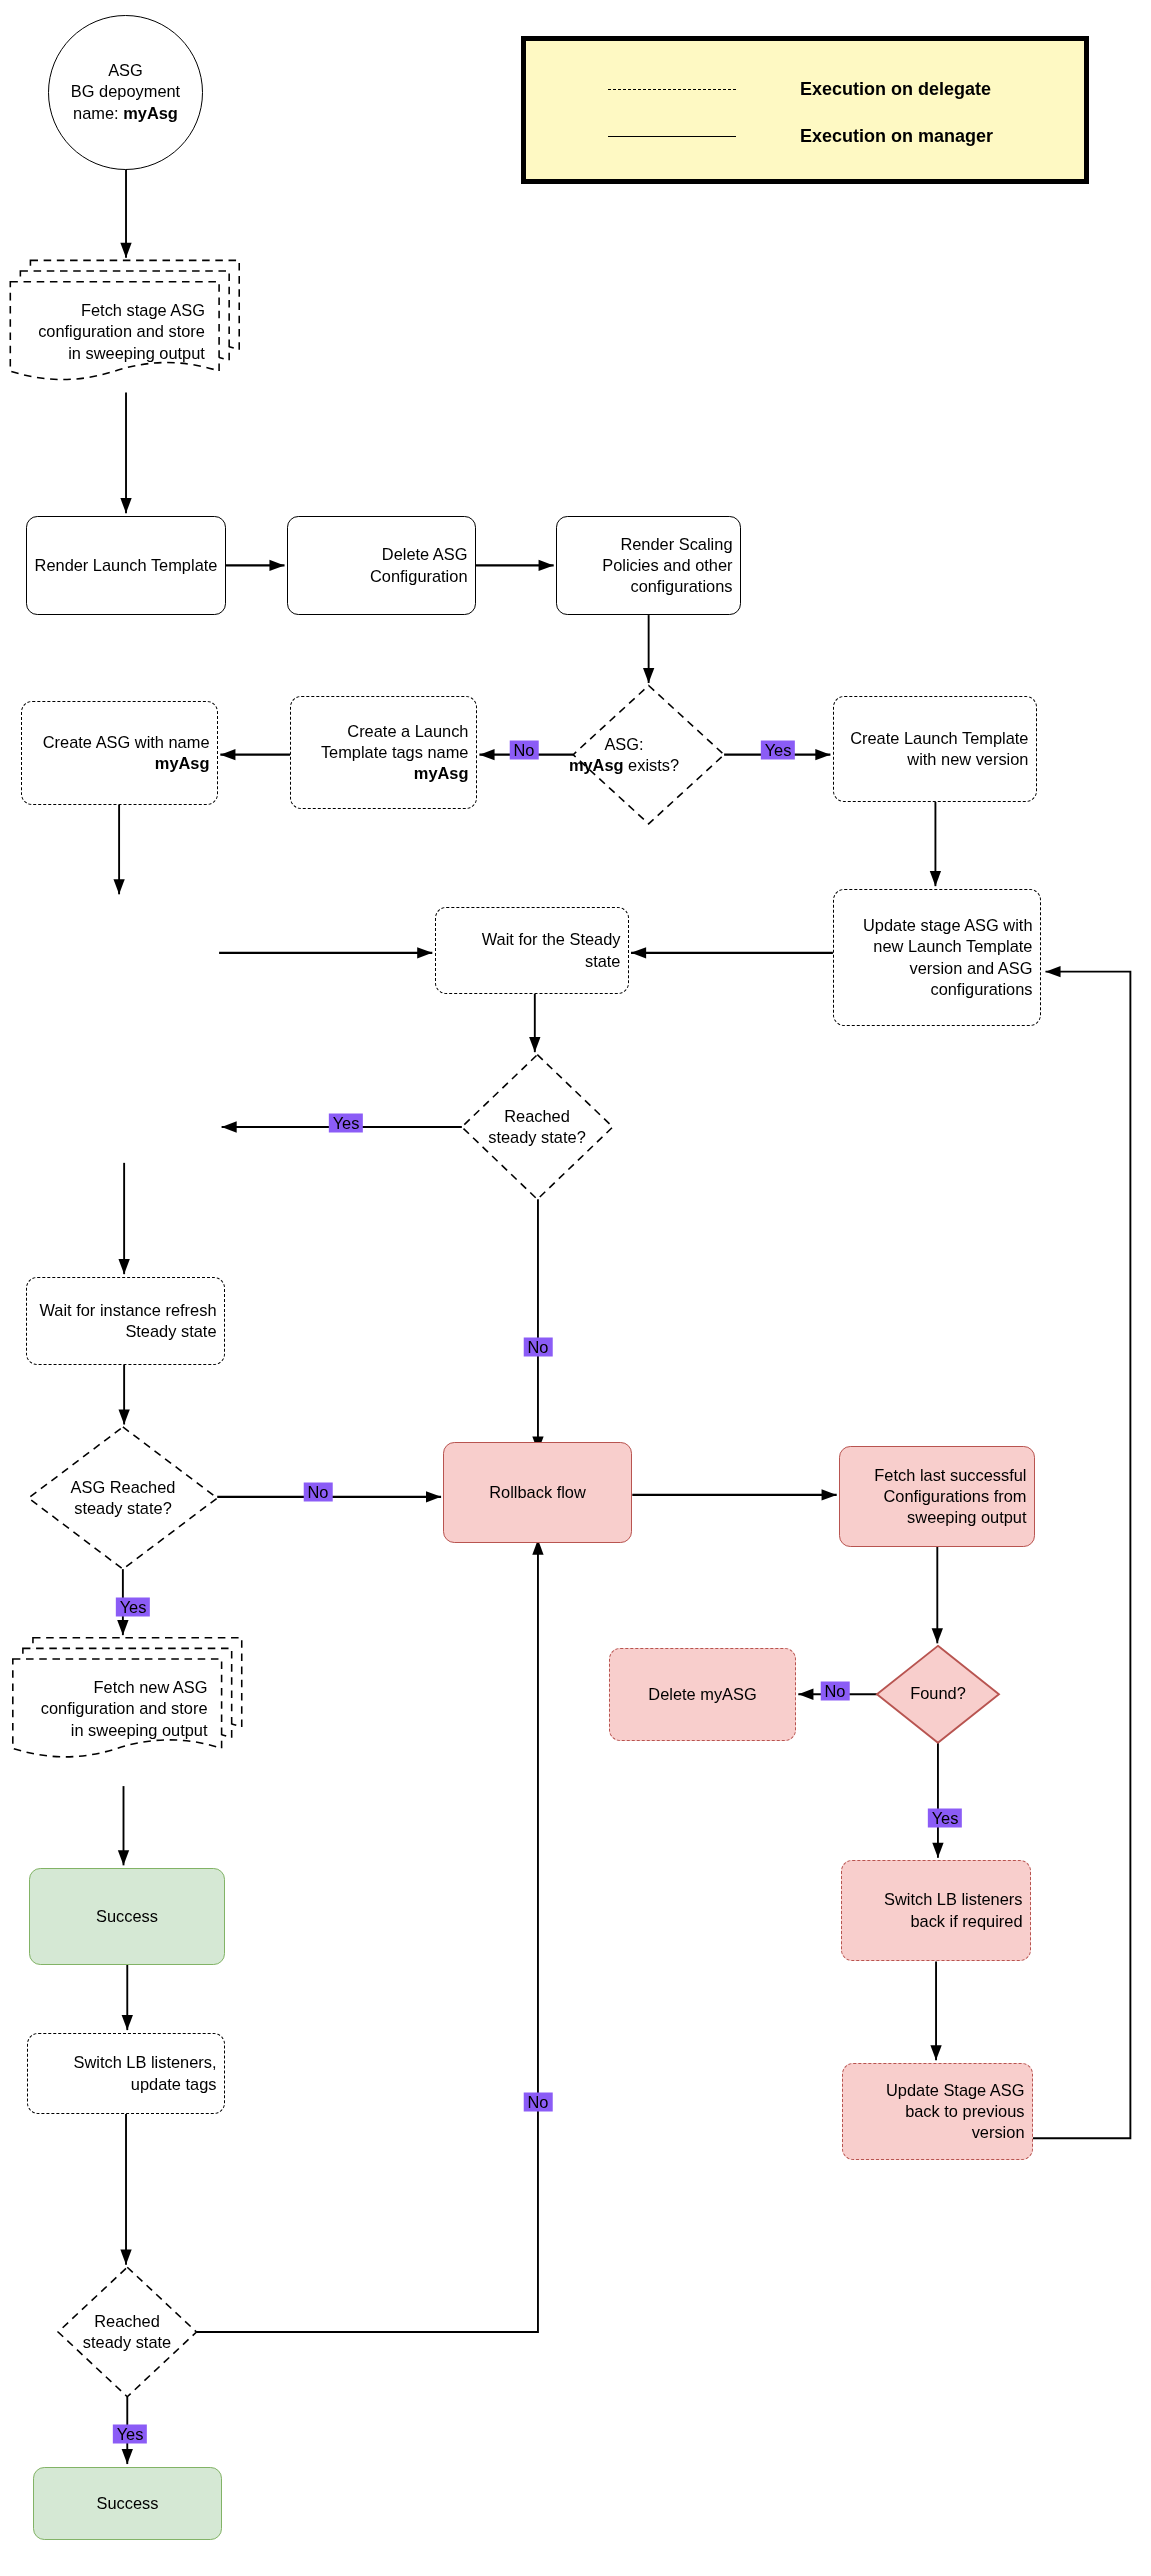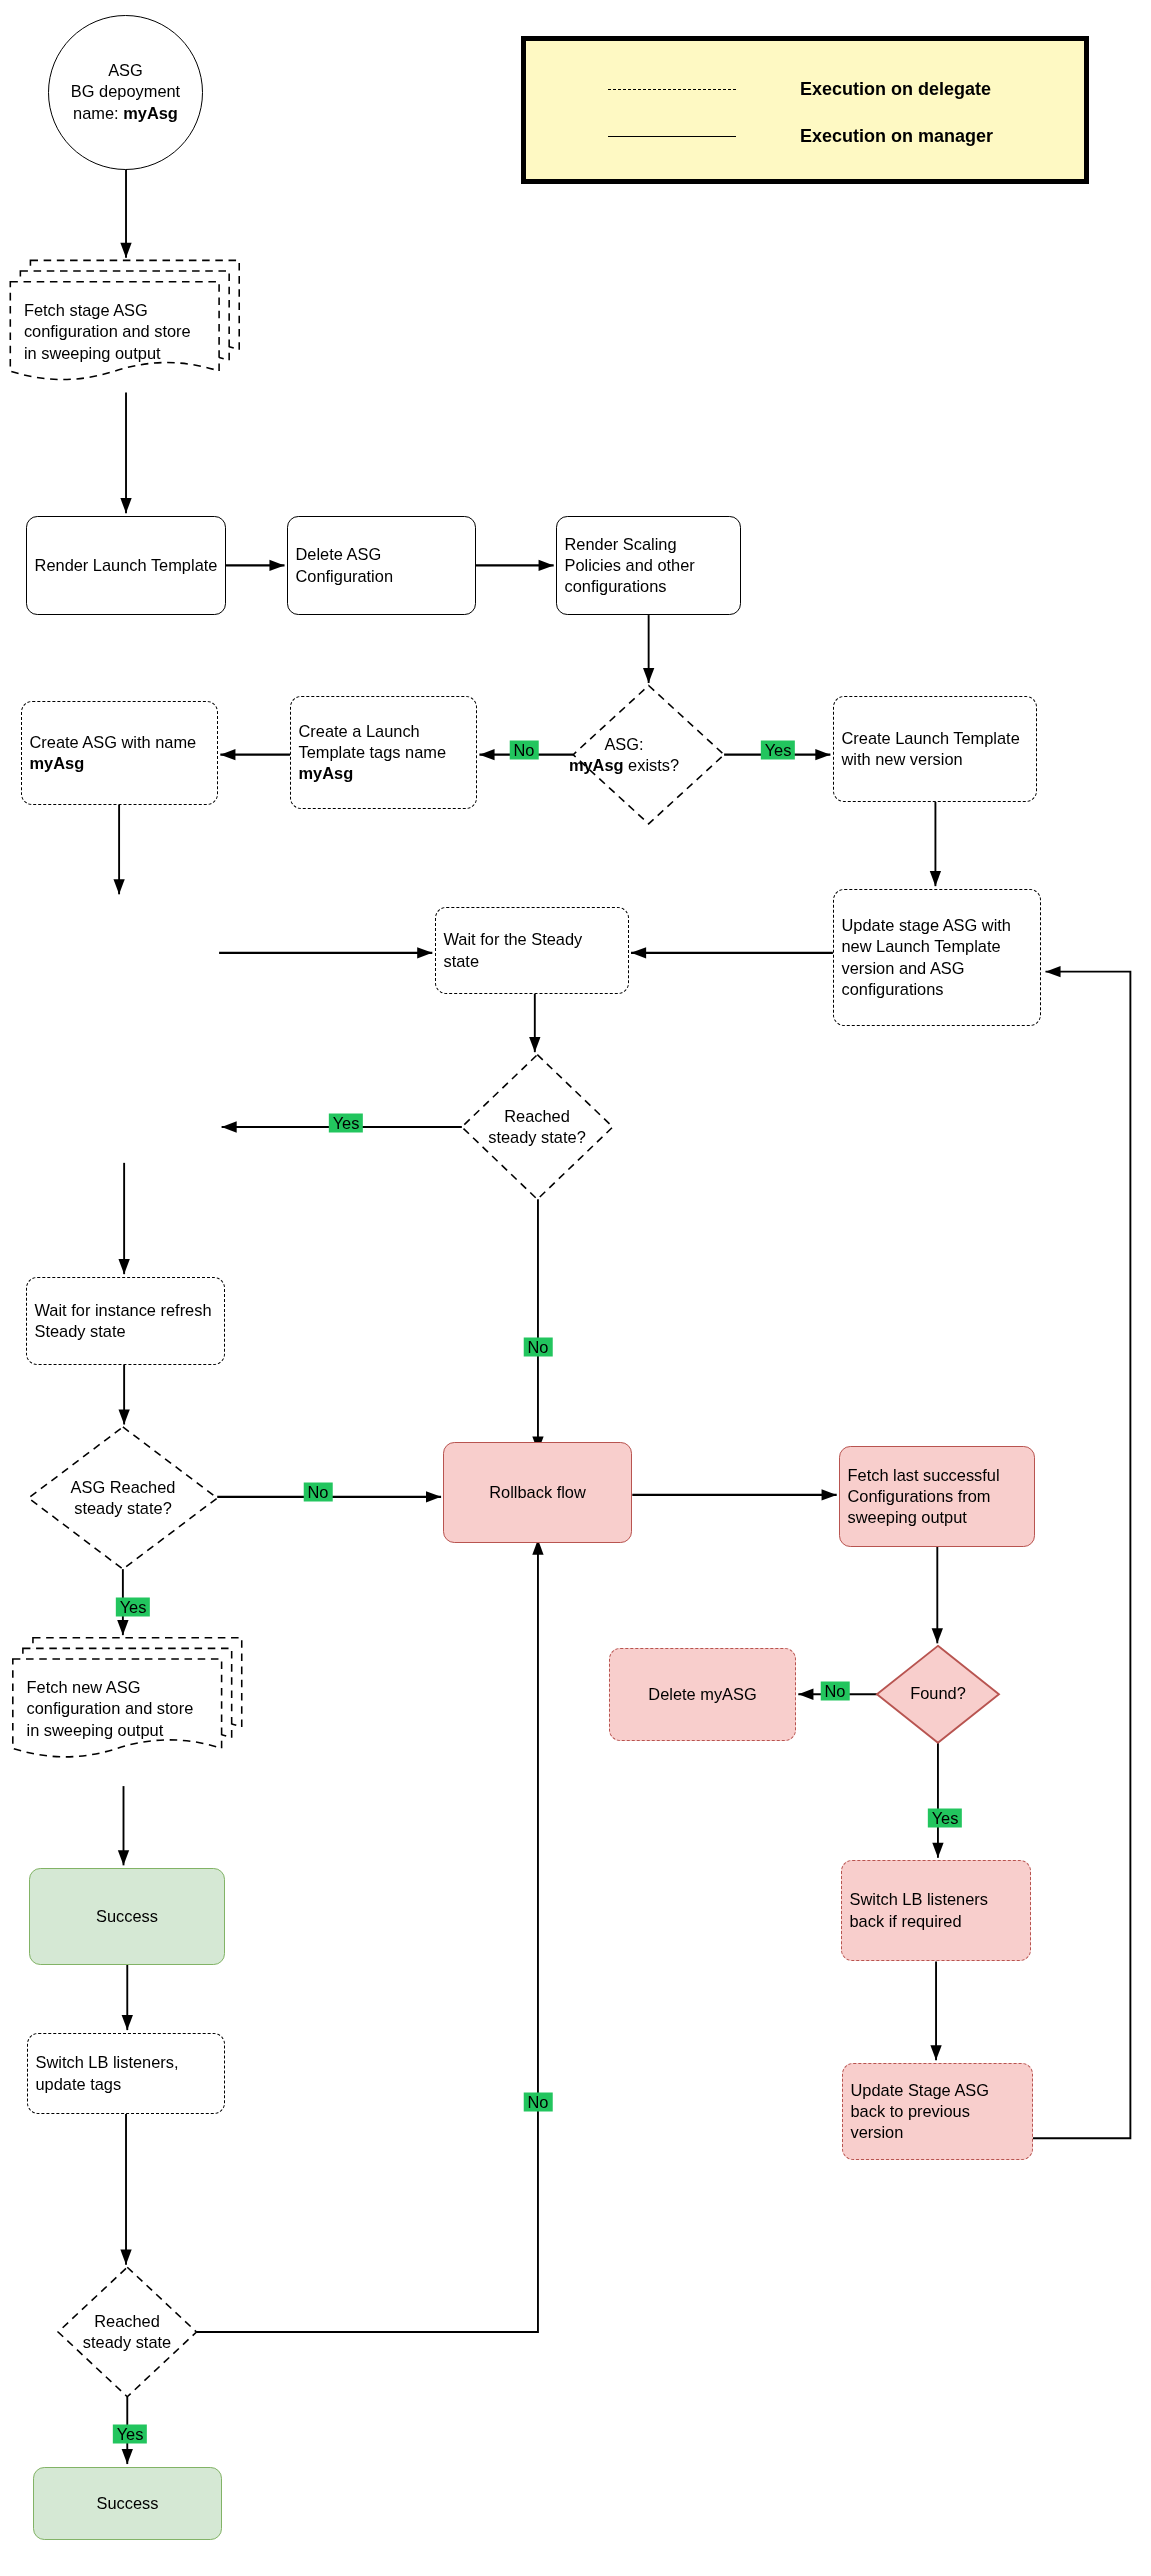--- a/index.html
+++ b/index.html
@@ -1,32 +1,32 @@
 <!DOCTYPE html>
 <html style="font-size:10px"><head>
 <meta charset="utf-8">
 <style>
   html,body{margin:0;padding:0;background:#fff;}
   #canvas{position:relative;width:1152px;height:2576px;background:#fff;
     font-family:"Liberation Sans",sans-serif;color:#000;}
   #edges{position:absolute;left:0;top:0;}
   .node{position:absolute;display:flex;align-items:center;justify-content:center;
-    text-align:left;font-size:16.4px;line-height:1.3;box-sizing:border-box;
+    text-align:right;font-size:16.4px;line-height:1.3;box-sizing:border-box;
     padding:3.8px 7.5px;background:#fff;}
   .r{border-radius:11.3px;}
   .solid{border:1.9px solid #000;}
   .dash{border:1.9px dashed #000;}
   .pink{background:#f8cecc;border:1.9px solid #b85450;}
   .pinkdash{background:#f8cecc;border:1.9px dashed #b85450;}
   .green{background:#d5e8d4;border:1.9px solid #82b366;}
   .plain{background:transparent;border:none;}
   .circle{border-radius:50%;border:1.9px solid #000;flex-direction:column;}
   .dlabel{position:absolute;transform:translate(-50%,-50%);text-align:center;
     font-size:16.4px;line-height:1.3;}
-  .elabel{position:absolute;transform:translate(-50%,-50%);background:#22c55e;
+  .elabel{position:absolute;transform:translate(-50%,-50%);background:#8b5cf6;
     padding:0 3.8px;font-size:16.4px;}
   #legend{position:absolute;left:521px;top:36px;width:568px;height:148px;
     border:5px solid #000;box-sizing:border-box;background:#fef9c3;}
   .leg-dash{position:absolute;left:82px;top:48px;width:128px;height:0;
     border-top:1.9px dashed #000;}
   .leg-solid{position:absolute;left:82px;top:95px;width:128px;height:0;
     border-top:1.9px solid #000;}
   .leg-label{position:absolute;left:274px;font-weight:bold;font-size:18px;}
   .lt1{top:38px;} .lt2{top:85px;}
 </style>

